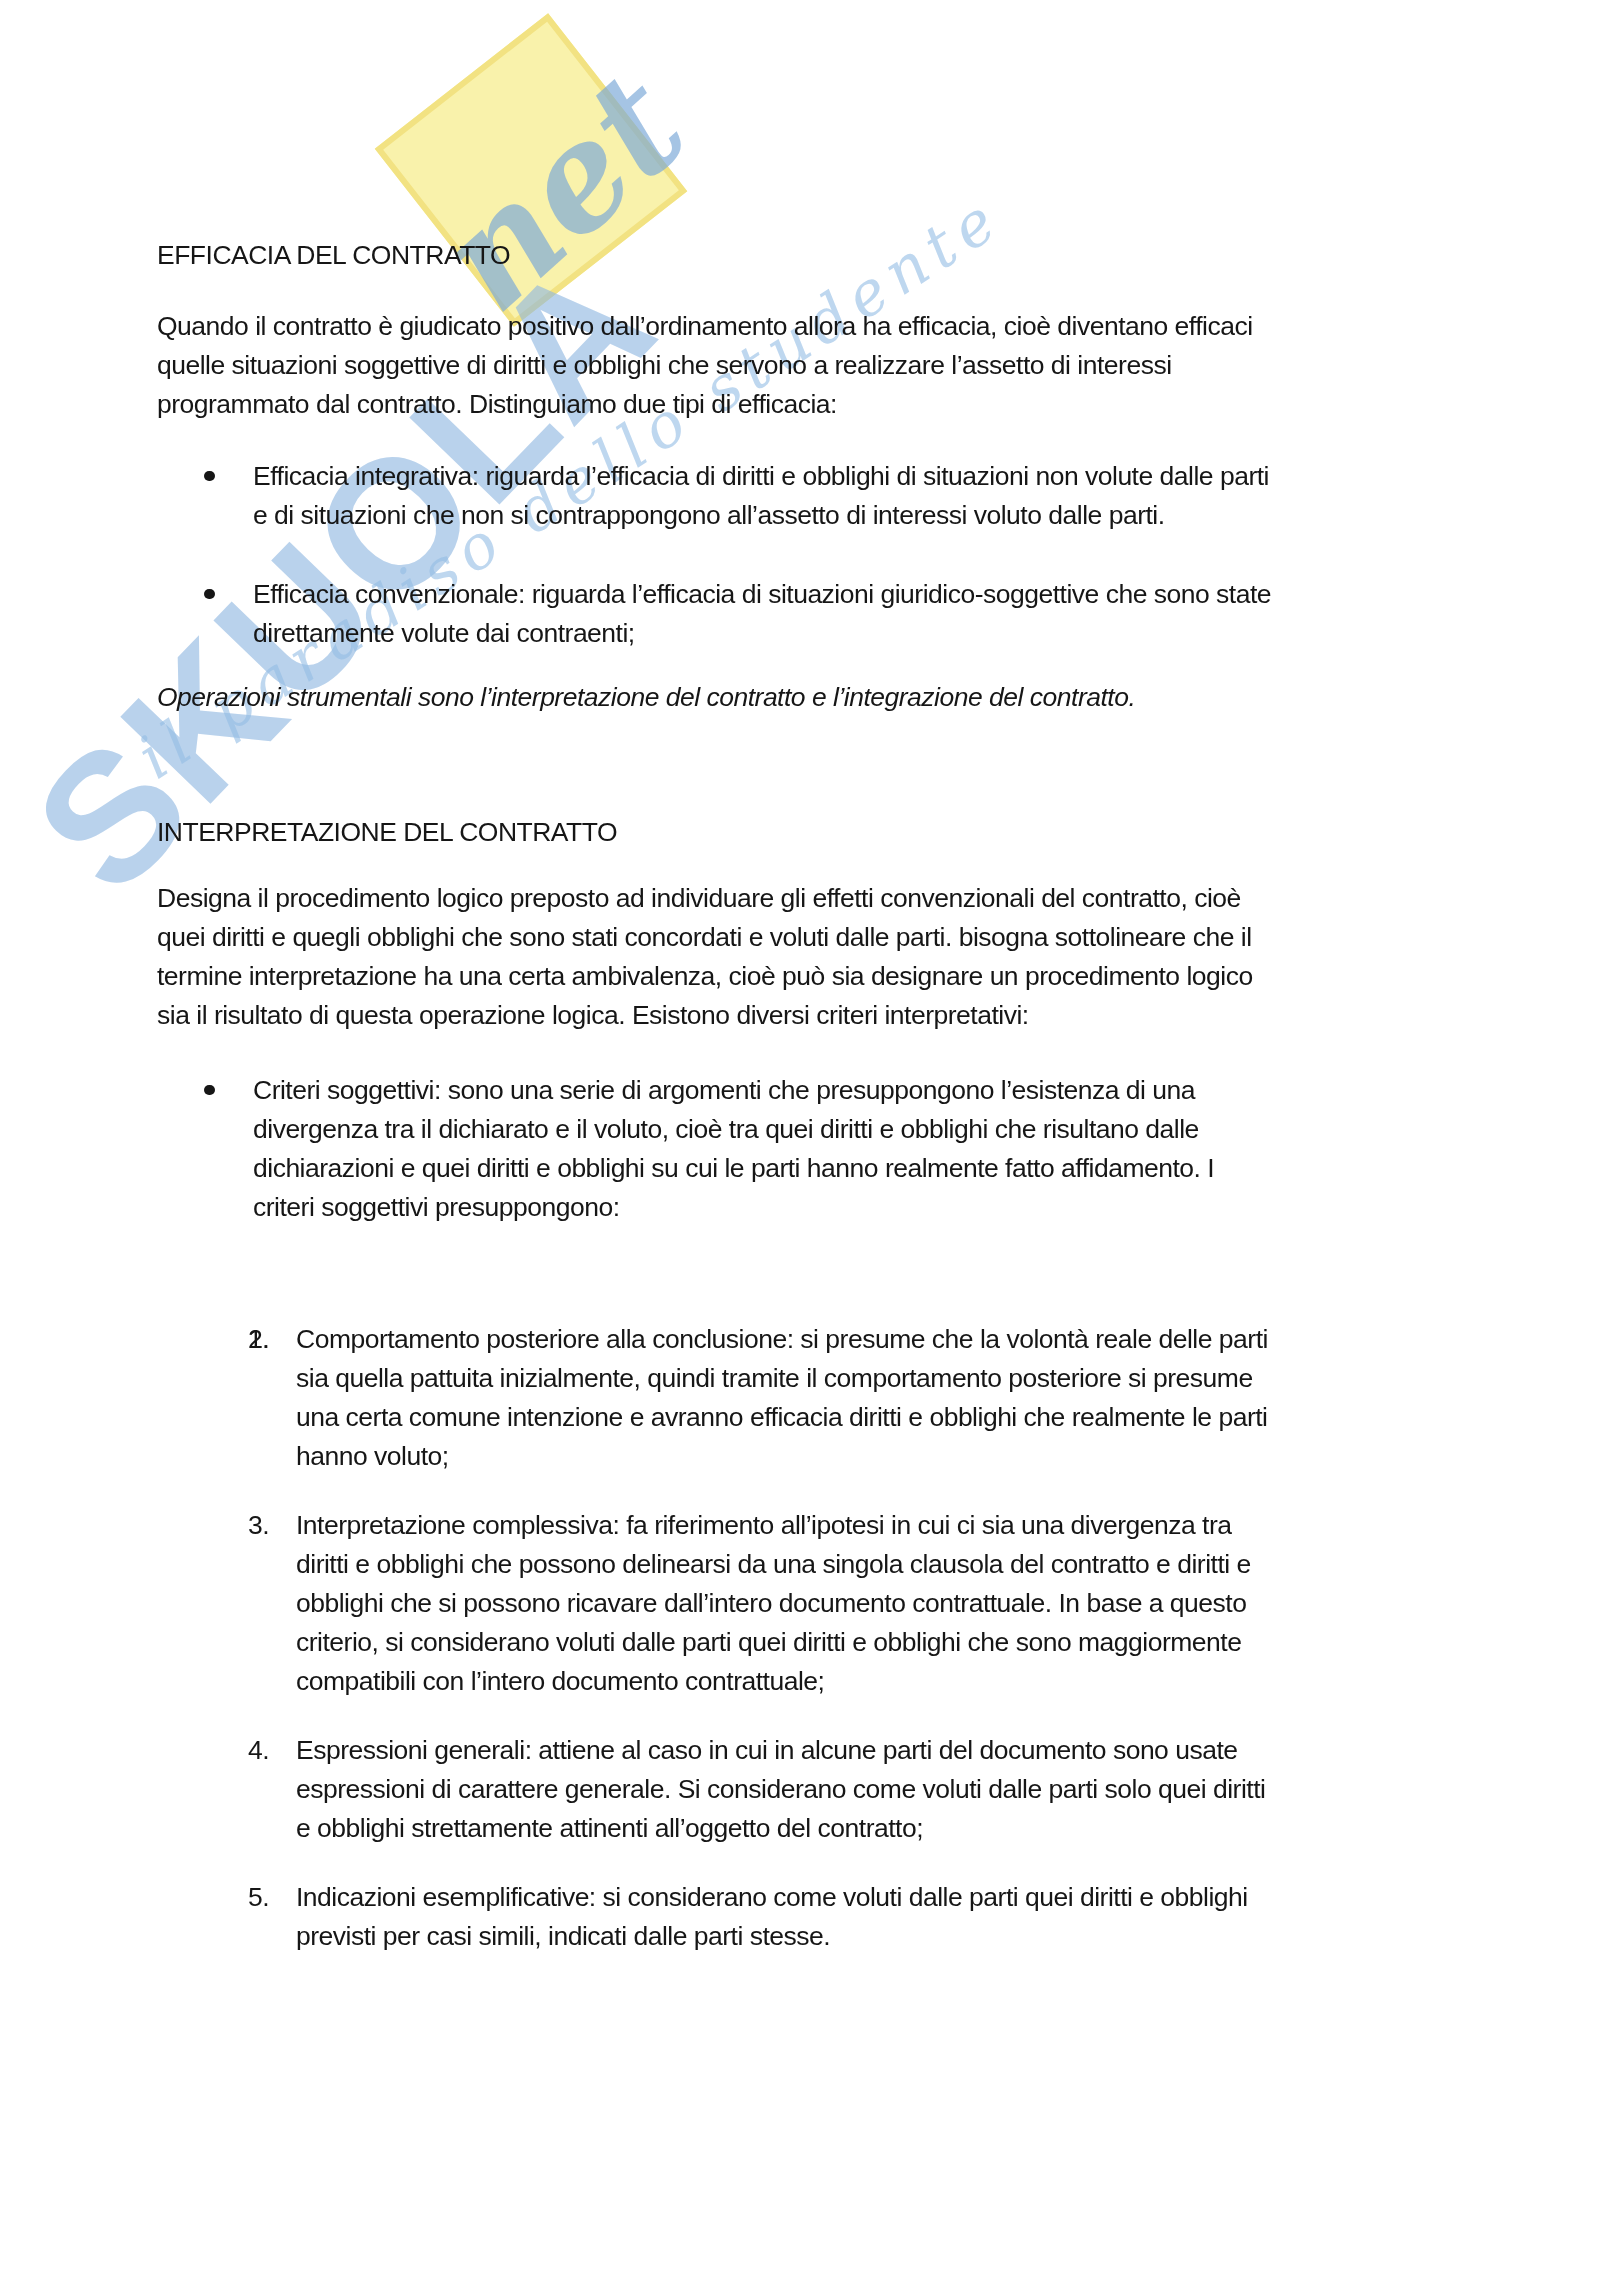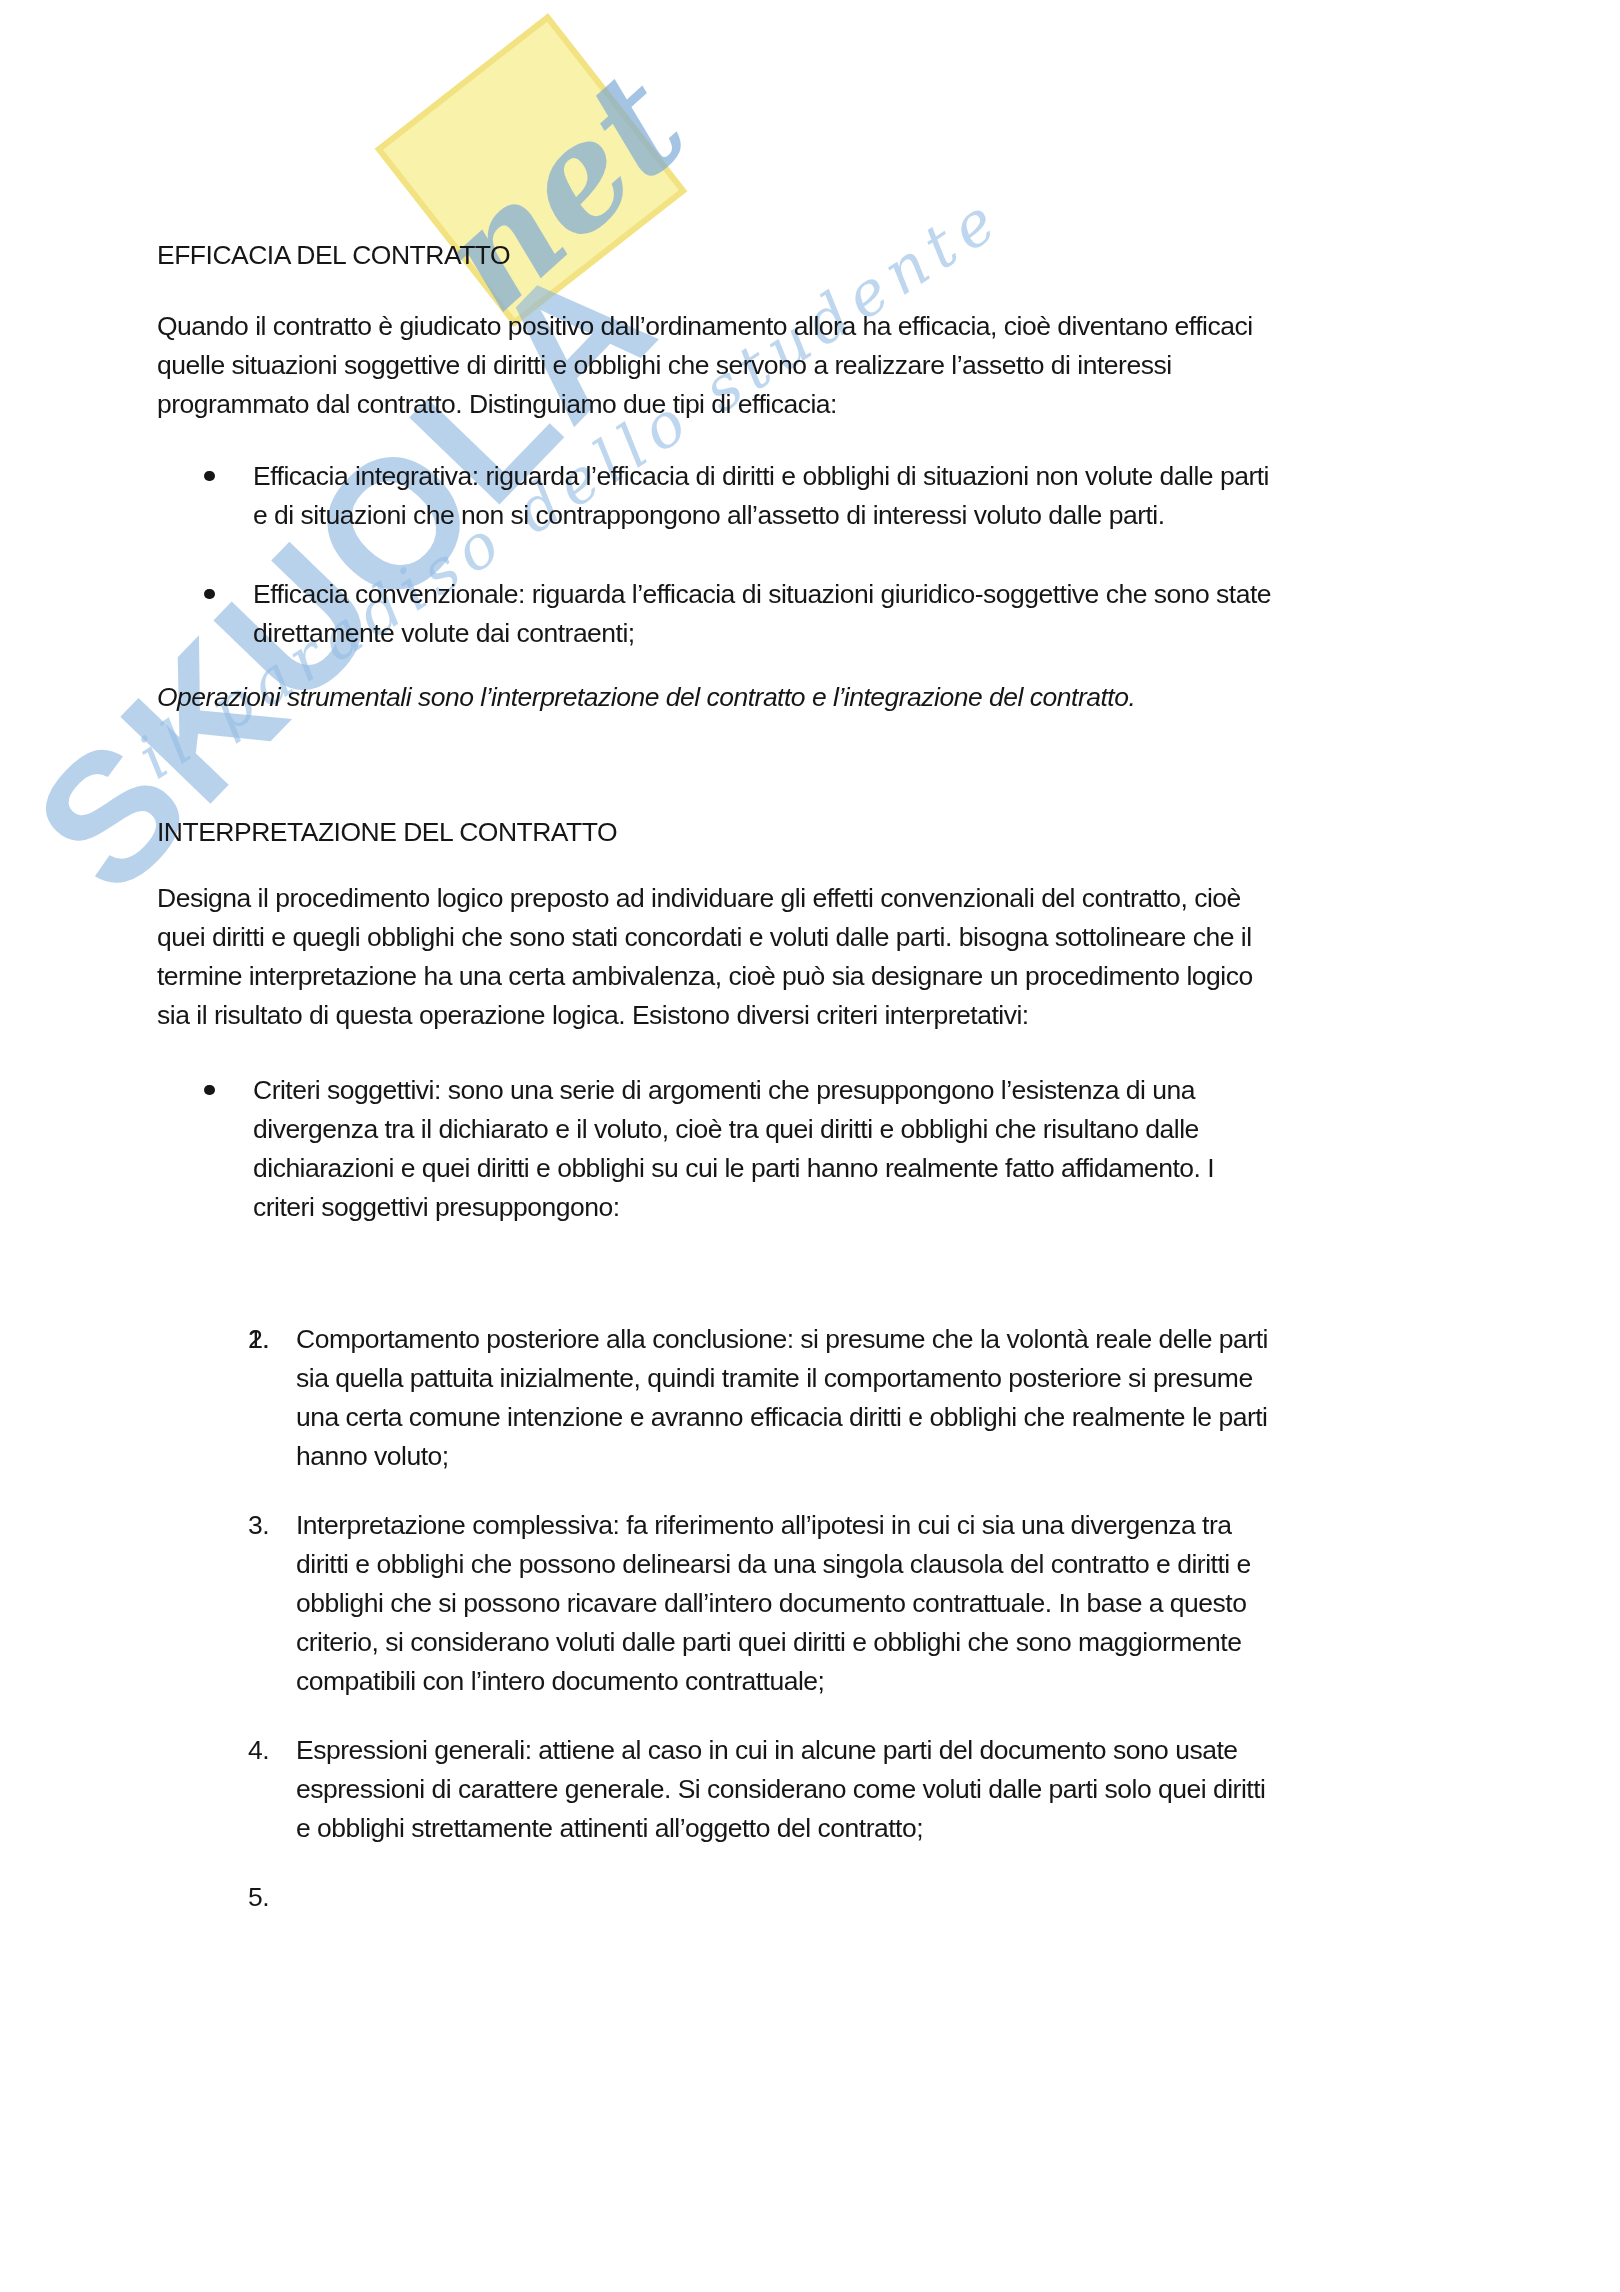--- a/index.html
+++ b/index.html
@@ -186,18 +186,20 @@
 compatibili con l’intero documento contrattuale;</span>
       </div>
       <div class="num-item">
         <span class="num-label">4.</span>
         <span class="num-text">Espressioni generali: attiene al caso in cui in alcune parti del documento sono usate
 espressioni di carattere generale. Si considerano come voluti dalle parti solo quei diritti
 e obblighi strettamente attinenti all’oggetto del contratto;</span>
       </div>
       <div class="num-item">
         <span class="num-label">5.</span>
+        <span class="num-text">Indicazioni esemplificative: si considerano come voluti dalle parti quei diritti e obblighi
+previsti per casi simili, indicati dalle parti stesse.</span>
       </div>
     </div>
 
   </div>
 </div>
 
 
 </body></html>

